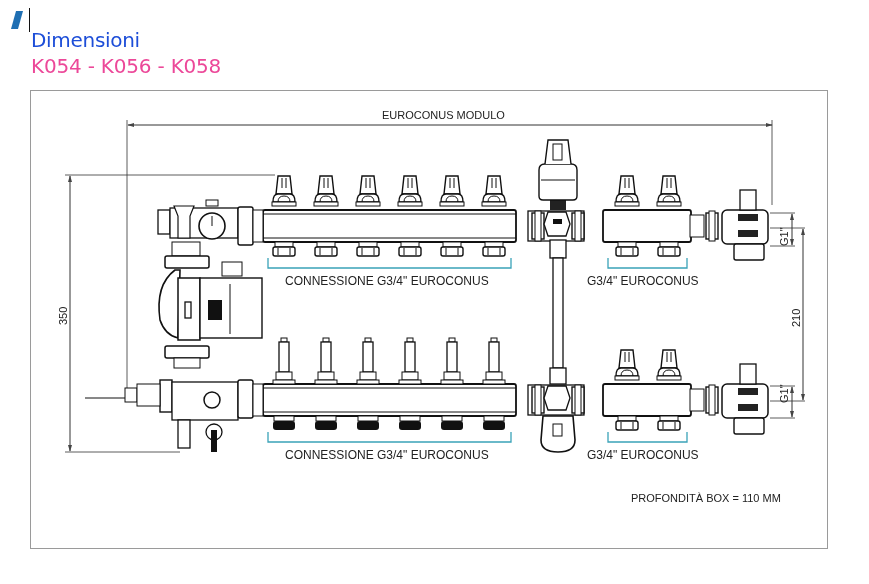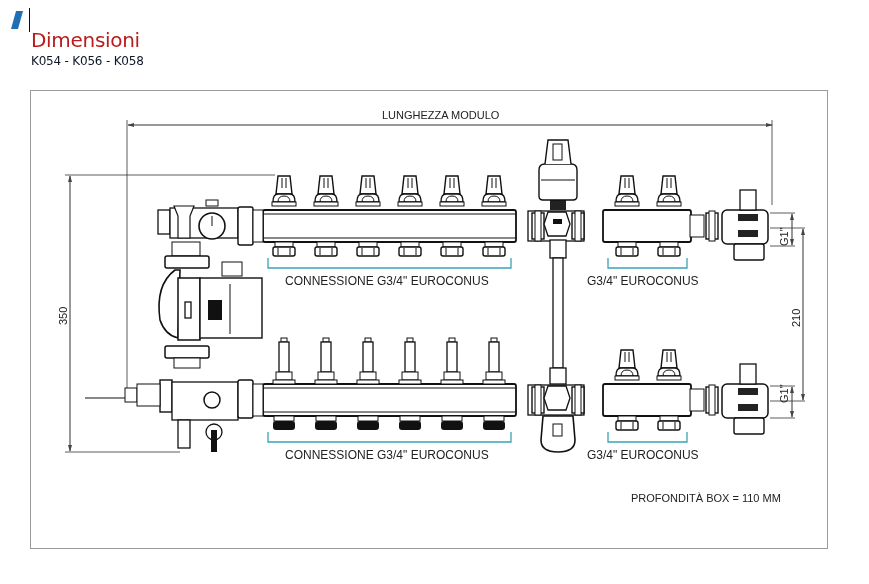--- a/index.html
+++ b/index.html
@@ -5,25 +5,25 @@
     * { margin: 0; padding: 0; box-sizing: border-box; }
     html, body { width: 869px; height: 584px; background: #ffffff; overflow: hidden; }
     body { position: relative; font-family: "DejaVu Sans", sans-serif; }
 
     .header-title {
       position: absolute; left: 10px; top: 5px; height: 30px;
       display: flex; align-items: center;
     }
     .slash-icon { width: 14px; height: 20px; margin-right: 5px; }
     .cursor-bar { width: 1px; height: 24px; background: #111; margin-right: 1px; }
-    .title-text { color: #b91c1c; font-size: 20px; font-family: "DejaVu Sans", sans-serif; letter-spacing: -0.3px; margin-top: 40px; }
+    .title-text { color: #1d4ed8; font-size: 20px; font-family: "DejaVu Sans", sans-serif; letter-spacing: -0.3px; margin-top: 40px; }
 
     .subtitle {
       position: absolute; left: 31px; top: 54px;
-      color: #0f172a; font-size: 12px; font-family: "DejaVu Sans", sans-serif; letter-spacing: -0.2px;
+      color: #ec4899; font-size: 20px; font-family: "DejaVu Sans", sans-serif; letter-spacing: -0.2px;
     }
 
     .drawing-frame {
       position: absolute; left: 30px; top: 90px; width: 798px; height: 459px;
       border: 1px solid #9a9a9a; background: #fff;
     }
 
     svg.drawing { position: absolute; left: 0; top: 0; width: 869px; height: 584px; }
 
     .lbl {
@@ -258,21 +258,21 @@
   </g>
 
   <g stroke="#3aa3b8" stroke-width="1.3" fill="none">
     <path d="M268,258 L268,268 L511,268 L511,258"></path>
     <path d="M608,258 L608,268 L687,268 L687,258"></path>
     <path d="M268,432 L268,442 L511,442 L511,432"></path>
     <path d="M608,432 L608,442 L687,442 L687,432"></path>
   </g>
 </svg>
 
-<div class="lbl lbl-len">LUNGHEZZA MODULO</div>
+<div class="lbl lbl-len">EUROCONUS MODULO</div>
 <div class="lbl lbl-conn-top">CONNESSIONE G3/4" EUROCONUS</div>
 <div class="lbl lbl-euro-top">G3/4" EUROCONUS</div>
 <div class="lbl lbl-conn-bot">CONNESSIONE G3/4" EUROCONUS</div>
 <div class="lbl lbl-euro-bot">G3/4" EUROCONUS</div>
 <div class="lbl lbl-depth">PROFONDITÀ BOX = 110 MM</div>
 <div class="lbl lbl-rot lbl-350">350</div>
 <div class="lbl lbl-rot lbl-210">210</div>
 <div class="lbl lbl-rot lbl-g1-top">G1"</div>
 <div class="lbl lbl-rot lbl-g1-bot">G1"</div>
 

